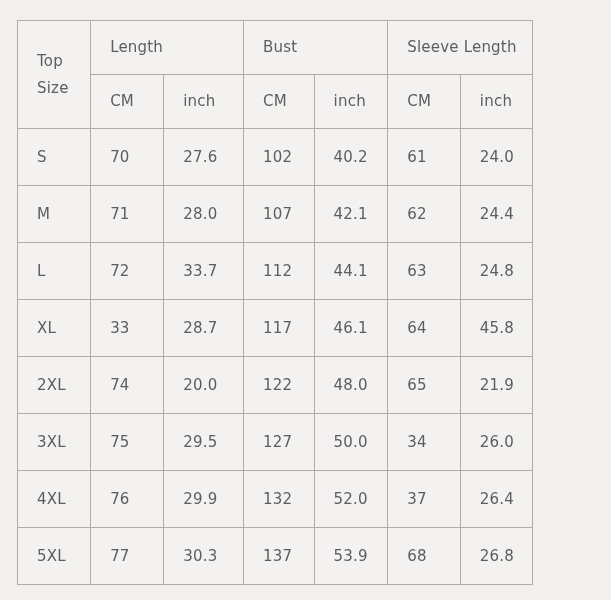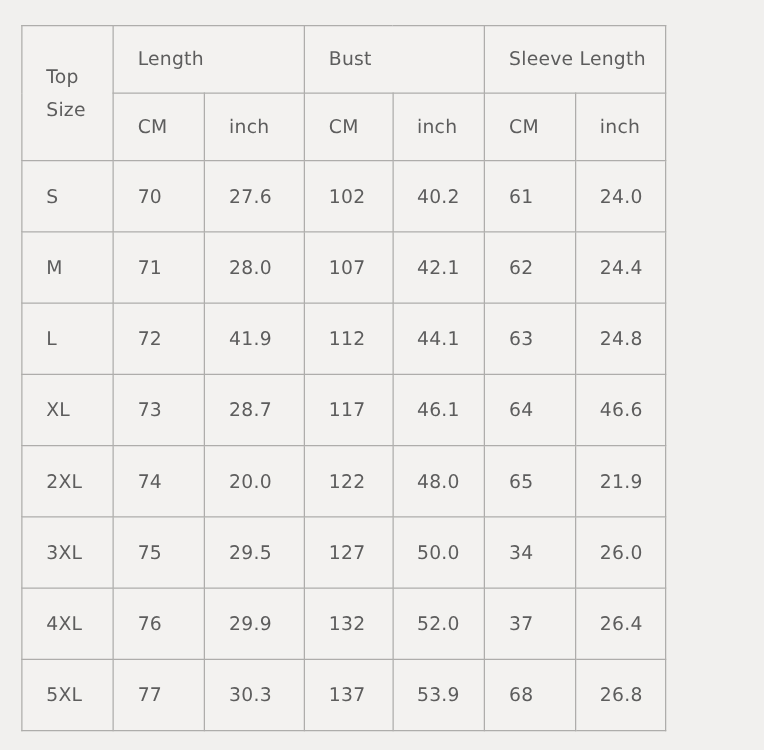--- a/index.html
+++ b/index.html
@@ -92,34 +92,34 @@
         <td>71</td>
         <td>28.0</td>
         <td>107</td>
         <td>42.1</td>
         <td>62</td>
         <td>24.4</td>
       </tr>
       <tr>
         <td>L</td>
         <td>72</td>
-        <td>41.9</td>
+        <td>33.7</td>
         <td>112</td>
         <td>44.1</td>
         <td>63</td>
         <td>24.8</td>
       </tr>
       <tr>
         <td>XL</td>
-        <td>73</td>
+        <td>33</td>
         <td>28.7</td>
         <td>117</td>
         <td>46.1</td>
         <td>64</td>
-        <td>46.6</td>
+        <td>45.8</td>
       </tr>
       <tr>
         <td>2XL</td>
         <td>74</td>
         <td>20.0</td>
         <td>122</td>
         <td>48.0</td>
         <td>65</td>
         <td>21.9</td>
       </tr>

